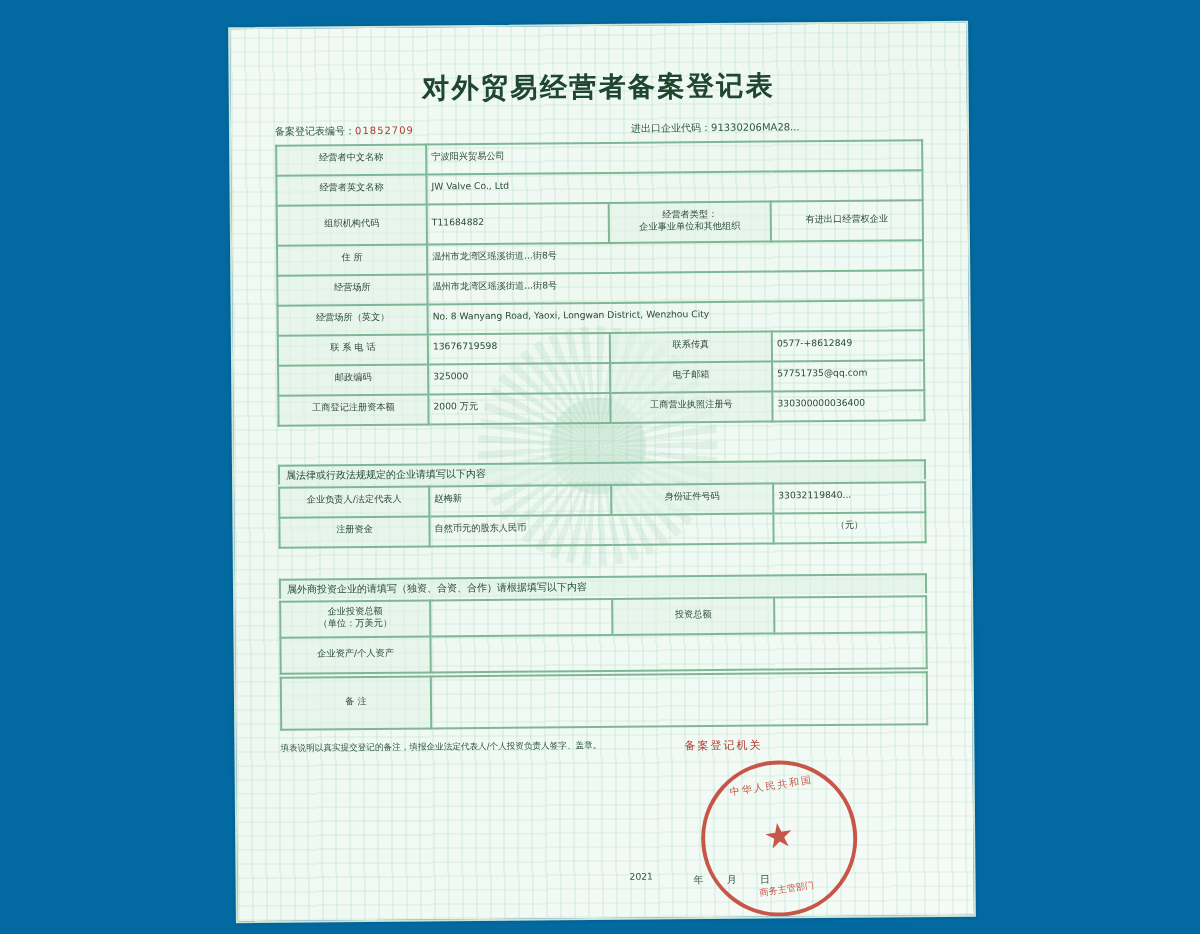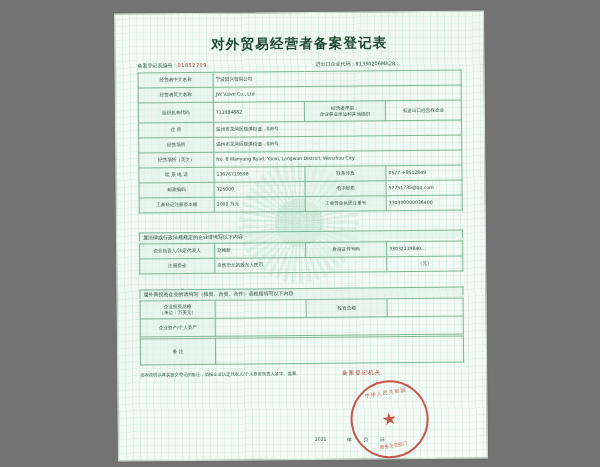--- a/index.html
+++ b/index.html
@@ -5,21 +5,21 @@
   html,body{margin:0;padding:0;}
   body{
     width:600px;height:467px;
     background:#ffffff;
     font-family:"DejaVu Sans", sans-serif;
     overflow:hidden;
   }
   #page{
     position:relative;
     width:600px;height:467px;
-    background:#737373;
+    background:#0369a1;
   }
   
   #sheet{
     position:absolute;
     left:116px; top:12px;
     width:368px; height:446px;
     background:
       repeating-linear-gradient(90deg, rgba(120,190,150,0.13) 0 1px, rgba(255,255,255,0) 1px 7px),
       repeating-linear-gradient(0deg, rgba(120,190,150,0.10) 0 1px, rgba(255,255,255,0) 1px 7px),
       linear-gradient(135deg,#f3faf5 0%, #eef8f1 40%, #f5fbf7 100%);

